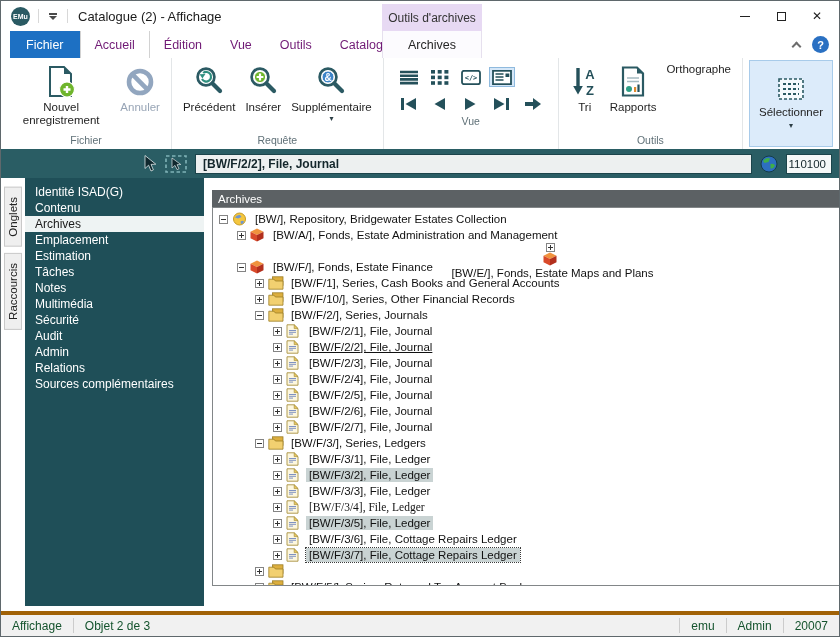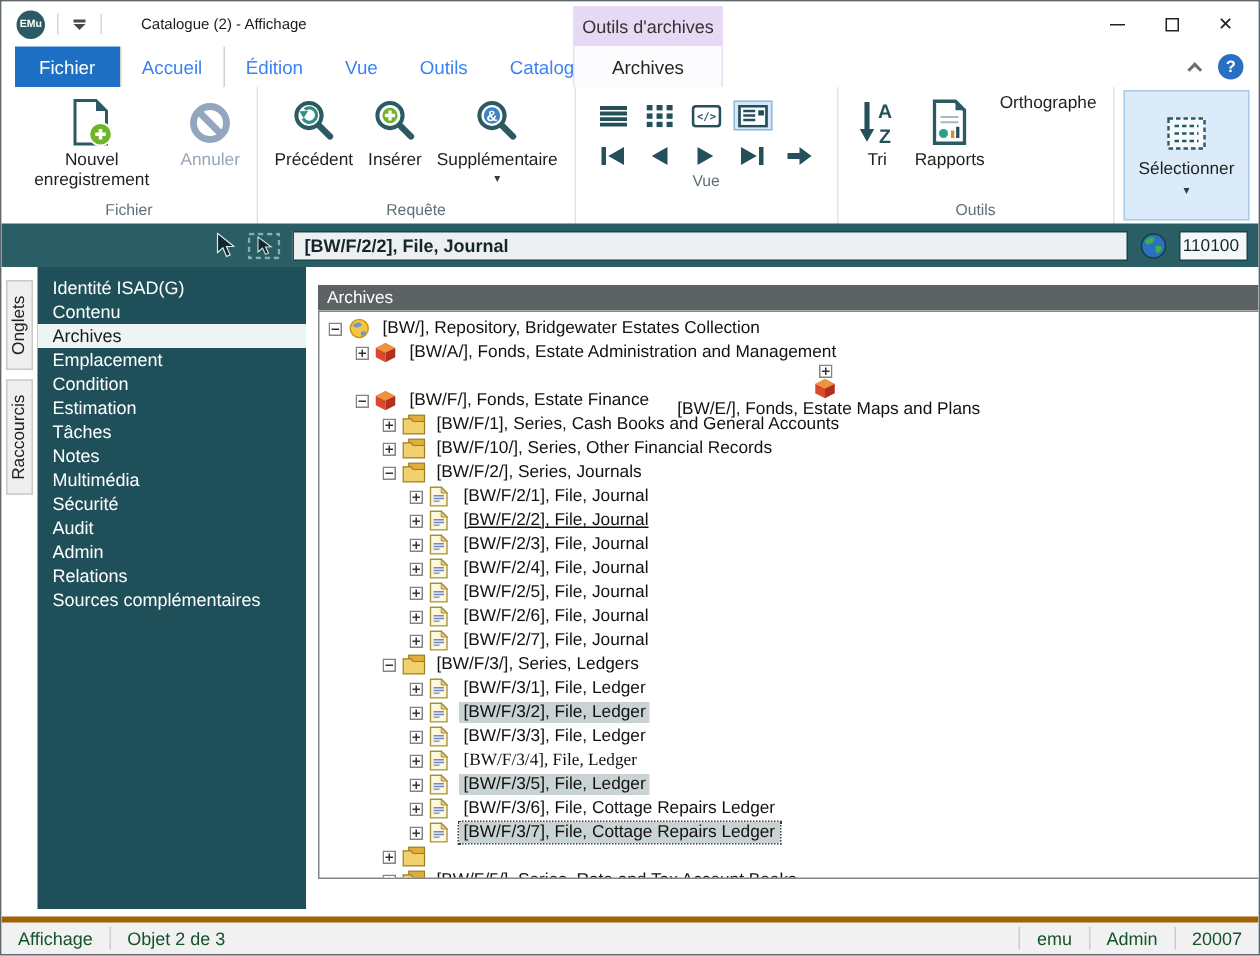--- a/index.html
+++ b/index.html
@@ -9,30 +9,30 @@
     background:#fff;border:1px solid #5f686c;overflow:hidden;
     font-family:"Liberation Sans", sans-serif;display:flex;flex-direction:column;
   }
   
   .titlebar{height:30px;flex:0 0 auto;display:flex;align-items:center;padding-left:10px;background:#fff;position:relative;}
   .emu-logo{width:19px;height:19px;border-radius:50%;background:#2a5a63;color:#fff;font-size:7px;font-weight:bold;display:flex;align-items:center;justify-content:center;flex:0 0 auto;}
   .tb-sep{width:1px;height:14px;background:#d8d8d8;margin:0 8px;}
   .qat-btn{display:flex;flex-direction:column;align-items:center;gap:1px;width:12px;}
   .qat-bar{width:8px;height:2px;background:#4a4a4a;}
   .qat-caret{width:0;height:0;border-left:4px solid transparent;border-right:4px solid transparent;border-top:4px solid #4a4a4a;}
-  .title-text{font-size:10px;color:#1b1b1b;margin-left:18px;white-space:nowrap;}
+  .title-text{font-size:13px;color:#1b1b1b;margin-left:2px;white-space:nowrap;}
   .ctx-header{position:absolute;left:381px;top:3px;width:100px;height:27px;background:#e7d9f3;display:flex;align-items:center;justify-content:center;font-size:12px;color:#333;}
   .win-controls{position:absolute;right:4px;top:0;height:30px;display:flex;}
   .win-btn{width:36px;display:flex;align-items:center;justify-content:center;color:#222;}
   .min-glyph{width:10px;height:1px;background:#222;display:block;}
   .max-glyph{width:9px;height:9px;border:1px solid #222;display:block;}
   .close-glyph{font-size:12px;line-height:12px;}
   
   .tabrow{height:27px;flex:0 0 auto;display:flex;align-items:stretch;background:#fff;position:relative;}
-  .tab{display:flex;align-items:center;padding:0 14px;font-size:12.5px;color:#3b82f6;white-space:nowrap;}
+  .tab{display:flex;align-items:center;padding:0 14px;font-size:12.5px;color:#701a75;white-space:nowrap;}
   .tab.file{background:#1d70c3;color:#fff;margin-left:9px;padding:0 16px;}
   .tab.active{border-left:1px solid #d2d2d2;border-right:1px solid #d2d2d2;}
   .ctx-zone{position:absolute;left:381px;top:0;width:100px;height:27px;border-left:1px solid #e6e0ee;border-right:1px solid #e6e0ee;background:#fcfbfe;display:flex;align-items:center;justify-content:center;font-size:12.5px;color:#262626;}
   .tabrow-right{position:absolute;right:10px;top:0;height:27px;display:flex;align-items:center;gap:12px;}
   .chev-up{width:7px;height:7px;border-top:2px solid #6d6d6d;border-left:2px solid #6d6d6d;transform:rotate(45deg);margin-top:3px;}
   .help-btn{width:17px;height:17px;border-radius:50%;background:#2a70c2;color:#fff;font-size:11px;font-weight:bold;display:flex;align-items:center;justify-content:center;}
   
   .ribbon{height:91px;flex:0 0 auto;background:#fff;display:flex;align-items:stretch;}
   .rgroup{display:flex;flex-direction:column;border-right:1px solid #e3e6e8;padding:0 2px;}
   .rbtns{flex:1;display:flex;align-items:flex-start;justify-content:center;gap:2px;padding:3px 5px 0;}
@@ -347,21 +347,20 @@
       <div class="vtab">Onglets</div>
       <div class="vtab">Raccourcis</div>
     </div>
 
     <div class="sidebar">
 
     <div class="side-item">Identité ISAD(G)</div>
         <div class="side-item">Contenu</div>
         <div class="side-item active">Archives</div>
         <div class="side-item">Emplacement</div>
-        <div class="side-item">Condition</div>
         <div class="side-item">Estimation</div>
         <div class="side-item">Tâches</div>
         <div class="side-item">Notes</div>
         <div class="side-item">Multimédia</div>
         <div class="side-item">Sécurité</div>
         <div class="side-item">Audit</div>
         <div class="side-item">Admin</div>
         <div class="side-item">Relations</div>
         <div class="side-item">Sources complémentaires</div>
       </div>

